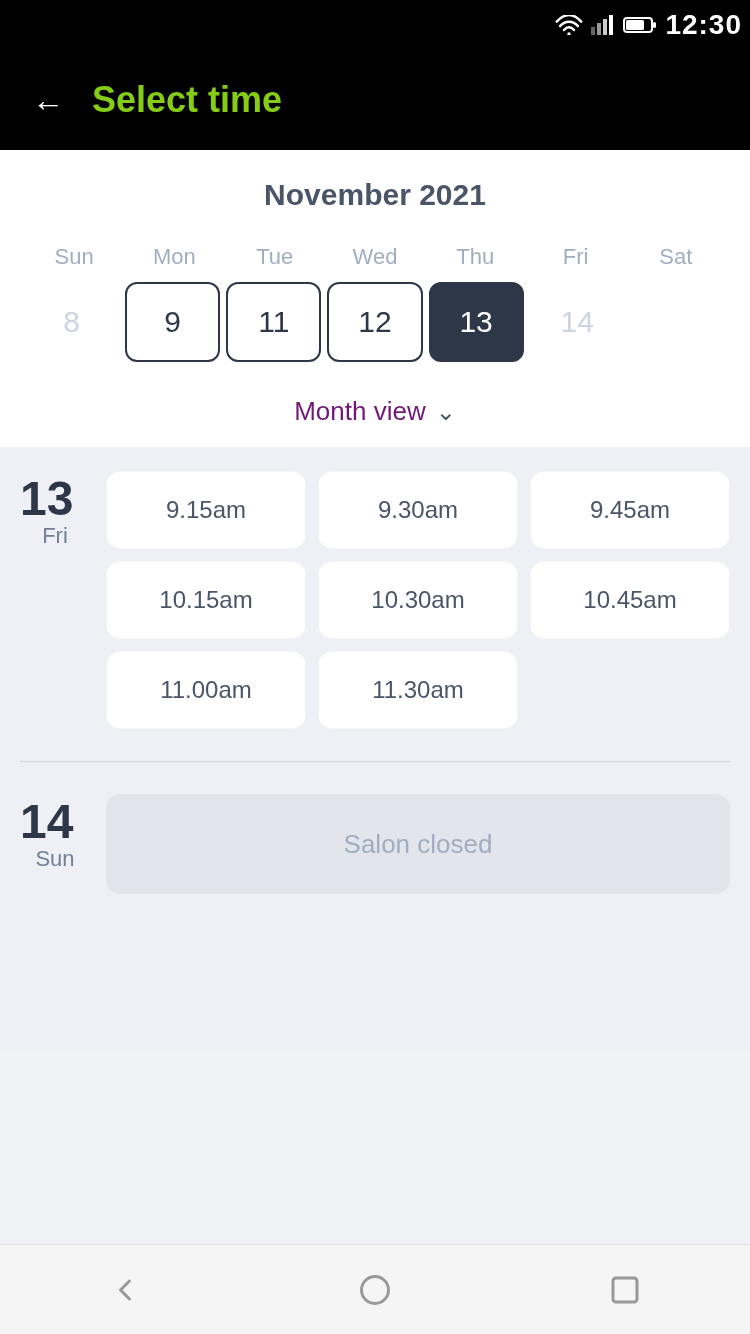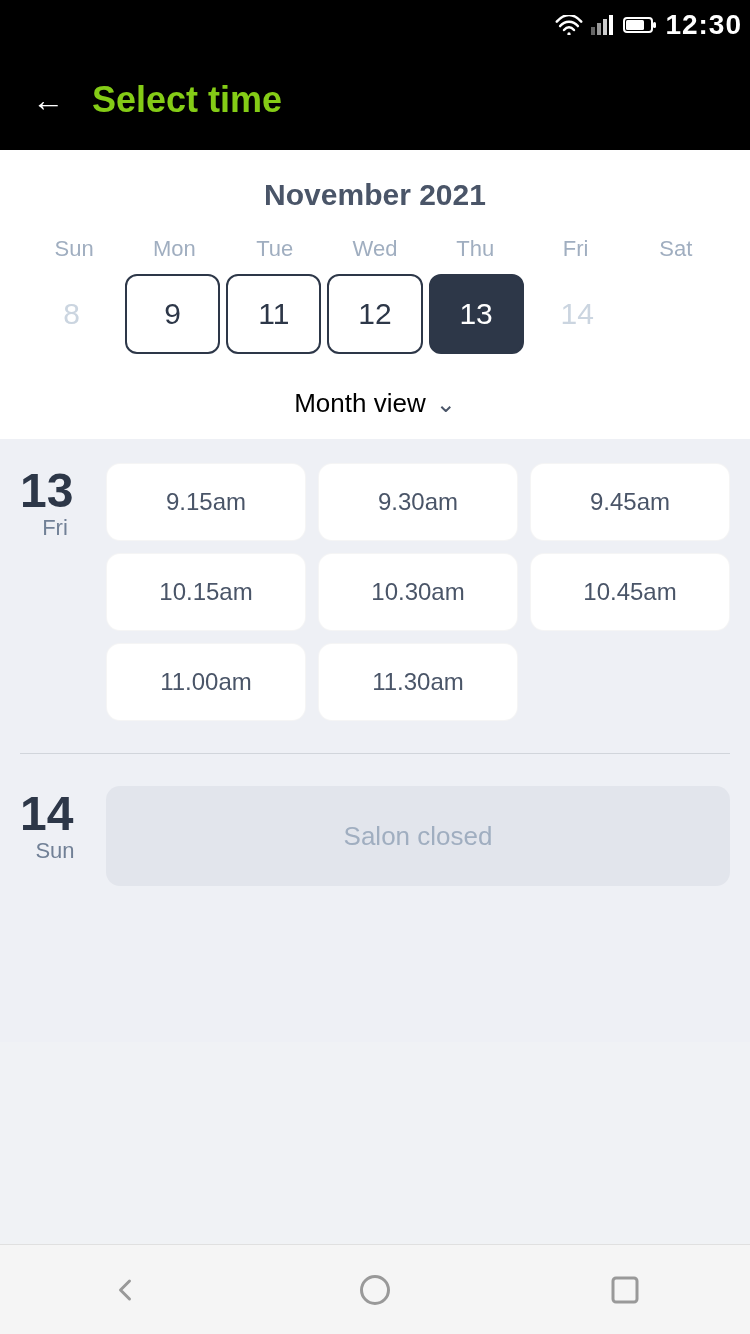--- a/index.html
+++ b/index.html
@@ -57,21 +57,21 @@
     
     .calendar-section {
       background: #fff;
       padding: 28px 24px 0;
     }
     .month-label {
       text-align: center;
       font-size: 30px;
       font-weight: 600;
       color: #4a5568;
-      margin-bottom: 24px;
+      margin-bottom: 32px;
     }
     .weekday-row {
       display: grid;
       grid-template-columns: repeat(7, 1fr);
       text-align: center;
       margin-bottom: 12px;
     }
     .weekday {
       font-size: 22px;
       color: #a0aec0;
@@ -113,21 +113,21 @@
     .month-view-row {
       display: flex;
       align-items: center;
       justify-content: center;
       padding: 14px 0 20px;
       gap: 10px;
       cursor: pointer;
     }
     .month-view-label {
       font-size: 26px;
-      color: #000000;
+      color: #701a75;
     }
     .chevron-down {
       font-size: 24px;
       color: #4a5568;
     }
 
     
     .timeslots-section {
       background: #eef0f5;
       padding: 24px 20px;

